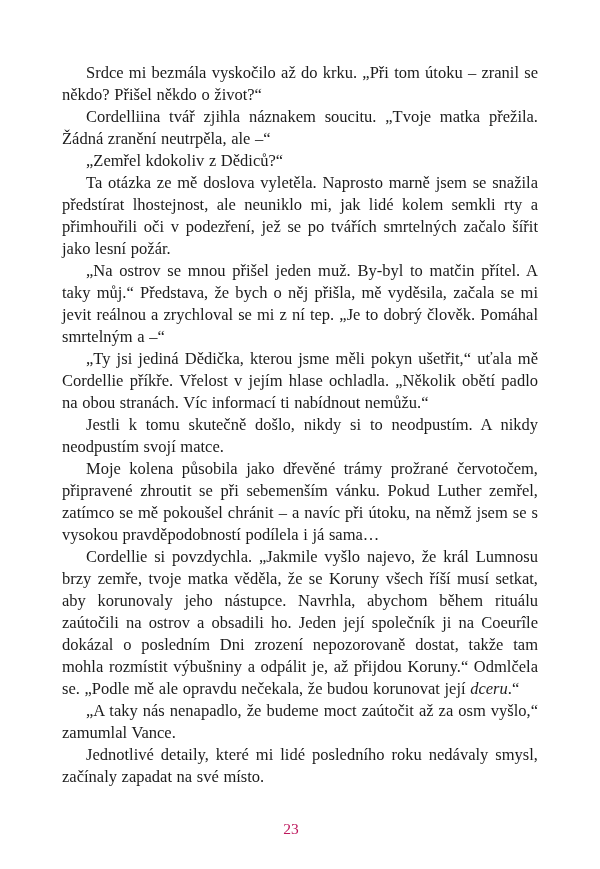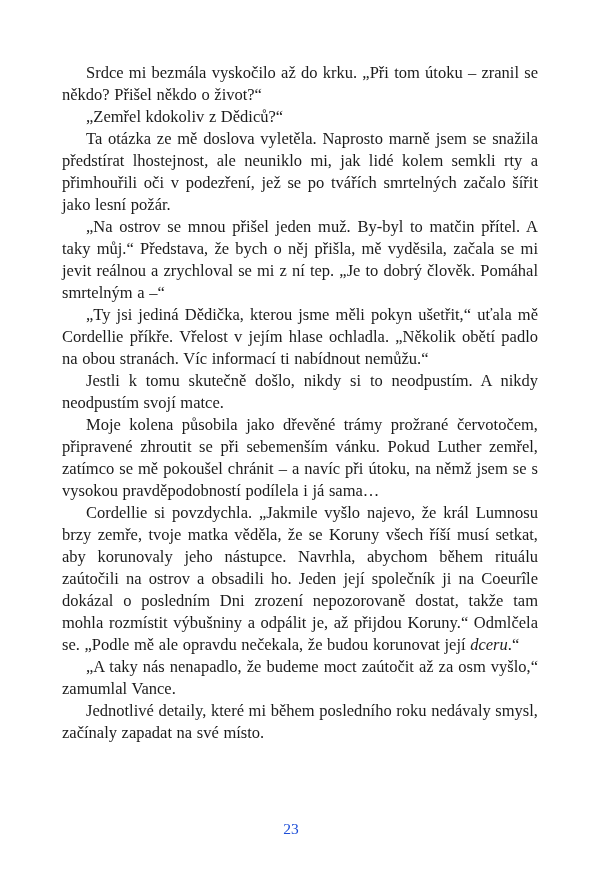--- a/index.html
+++ b/index.html
@@ -40,33 +40,34 @@
   .para em {
     font-style: italic;
   }
   .page-number {
     position: absolute;
     top: 808px;
     left: 0;
     width: 582px;
     text-align: center;
     font-size: 15.5px;
-    color: #1d4ed8;
+    color: #be185d;
   }
 </style>
 </head>
 <body>
 
 <div class="book-page">
   <div class="text-block">
       <p class="para"><span>Srdce mi bezmála vyskočilo až do krku. „Při tom útoku – zranil se někdo? Přišel někdo o život?“</span></p>
+      <p class="para"><span>Cordelliina tvář zjihla náznakem soucitu. „Tvoje matka přežila. Žádná zranění neutrpěla, ale –“</span></p>
       <p class="para"><span>„Zemřel kdokoliv z Dědiců?“</span></p>
       <p class="para"><span>Ta otázka ze mě doslova vyletěla. Naprosto marně jsem se snažila předstírat lhostejnost, ale neuniklo mi, jak lidé kolem semkli rty a přimhouřili oči v podezření, jež se po tvářích smrtelných začalo šířit jako lesní požár.</span></p>
       <p class="para"><span>„Na ostrov se mnou přišel jeden muž. By-byl to matčin přítel. A taky můj.“ Představa, že bych o něj přišla, mě vyděsila, začala se mi jevit reálnou a zrychloval se mi z ní tep. „Je to dobrý člověk. Pomáhal smrtelným a –“</span></p>
       <p class="para"><span>„Ty jsi jediná Dědička, kterou jsme měli pokyn ušetřit,“ uťala mě Cordellie příkře. Vřelost v jejím hlase ochladla. „Několik obětí padlo na obou stranách. Víc informací ti nabídnout nemůžu.“</span></p>
       <p class="para"><span>Jestli k tomu skutečně došlo, nikdy si to neodpustím. A nikdy neodpustím svojí matce.</span></p>
       <p class="para"><span>Moje kolena působila jako dřevěné trámy prožrané červotočem, připravené zhroutit se při sebemenším vánku. Pokud Luther zemřel, zatímco se mě pokoušel chránit – a navíc při útoku, na němž jsem se s vysokou pravděpodobností podílela i já sama…</span></p>
       <p class="para"><span>Cordellie si povzdychla. „Jakmile vyšlo najevo, že král Lumnosu brzy zemře, tvoje matka věděla, že se Koruny všech říší musí setkat, aby korunovaly jeho nástupce. Navrhla, abychom během rituálu zaútočili na ostrov a obsadili ho. Jeden její společník ji na Coeurîle dokázal o posledním Dni zrození nepozorovaně dostat, takže tam mohla rozmístit výbušniny a odpálit je, až přijdou Koruny.“ Odmlčela se. „Podle mě ale opravdu nečekala, že budou korunovat její </span><em>dceru</em><span>.“</span></p>
       <p class="para"><span>„A taky nás nenapadlo, že budeme moct zaútočit až za osm vyšlo,“ zamumlal Vance.</span></p>
-      <p class="para"><span>Jednotlivé detaily, které mi během posledního roku nedávaly smysl, začínaly zapadat na své místo.</span></p>
+      <p class="para"><span>Jednotlivé detaily, které mi lidé posledního roku nedávaly smysl, začínaly zapadat na své místo.</span></p>
     </div>
   <div class="page-number">23</div>
 </div>
 
 </body></html>

